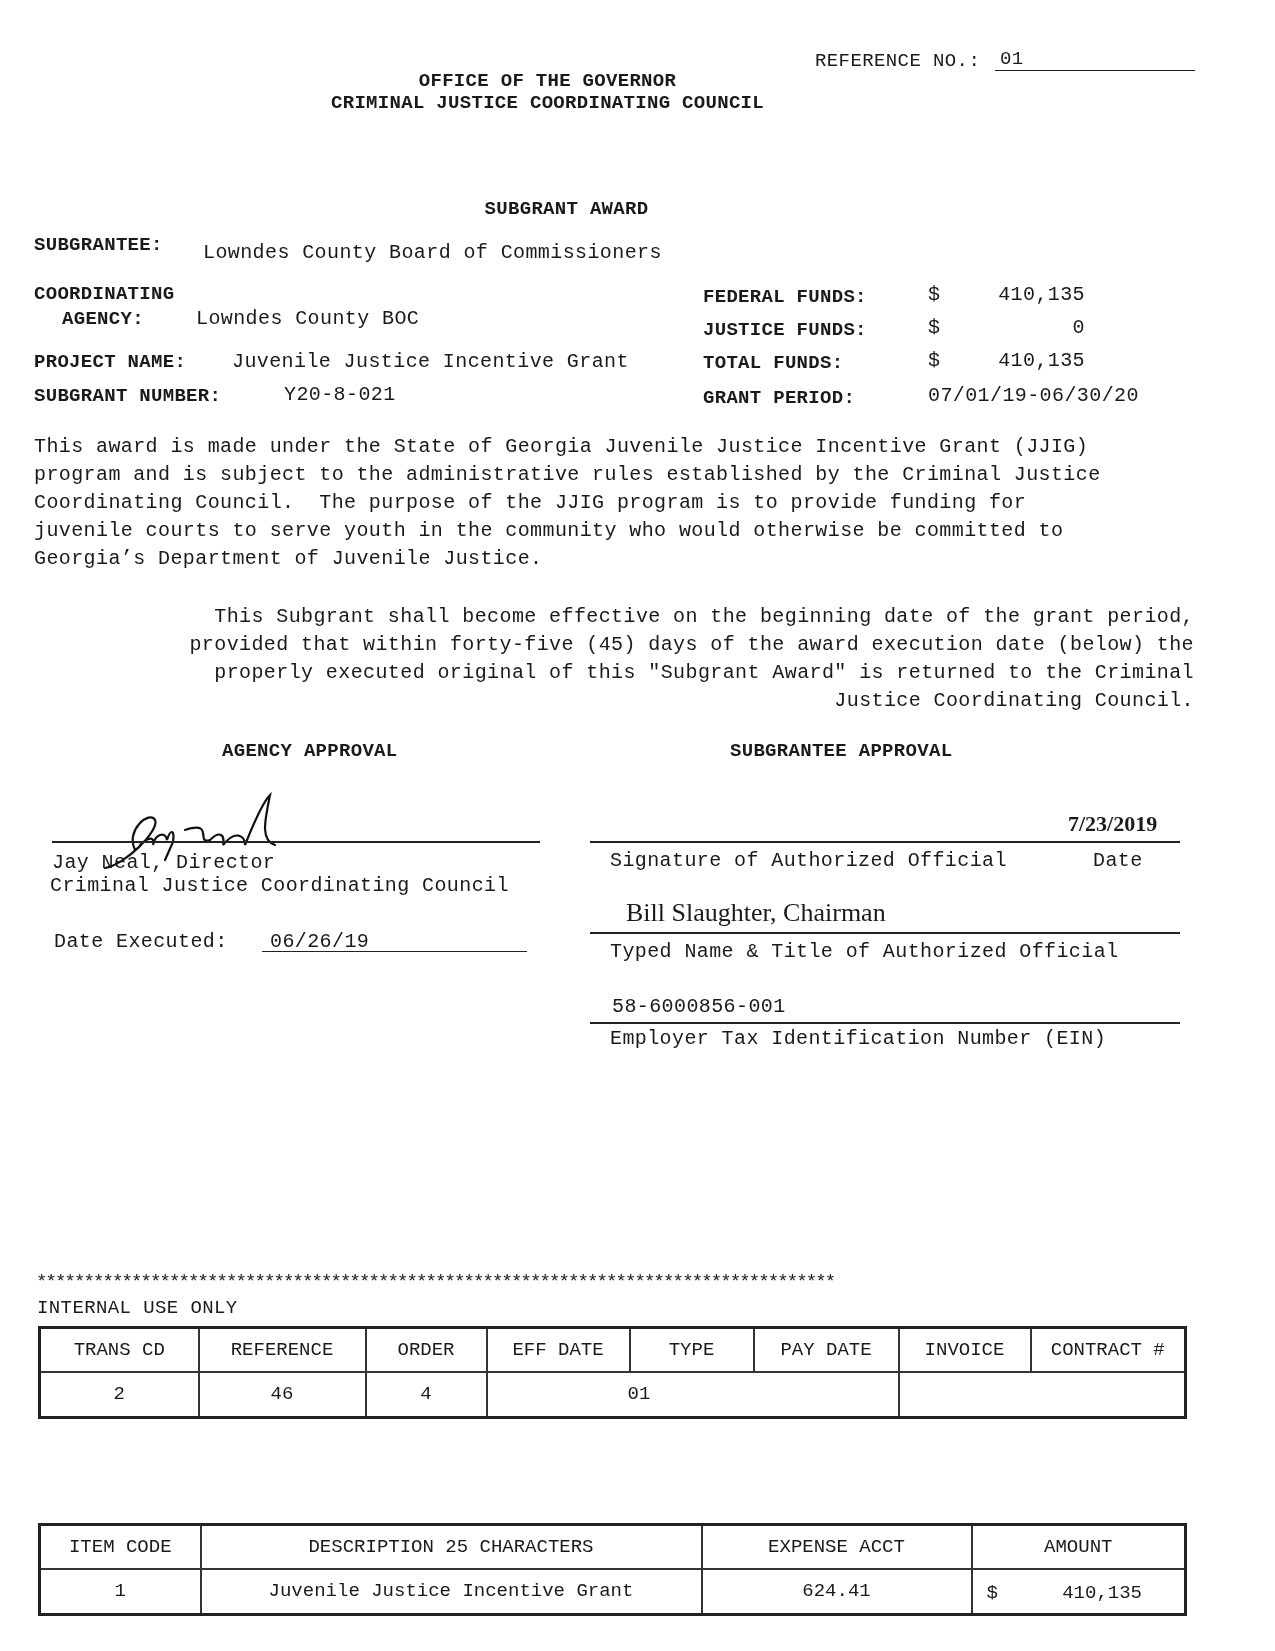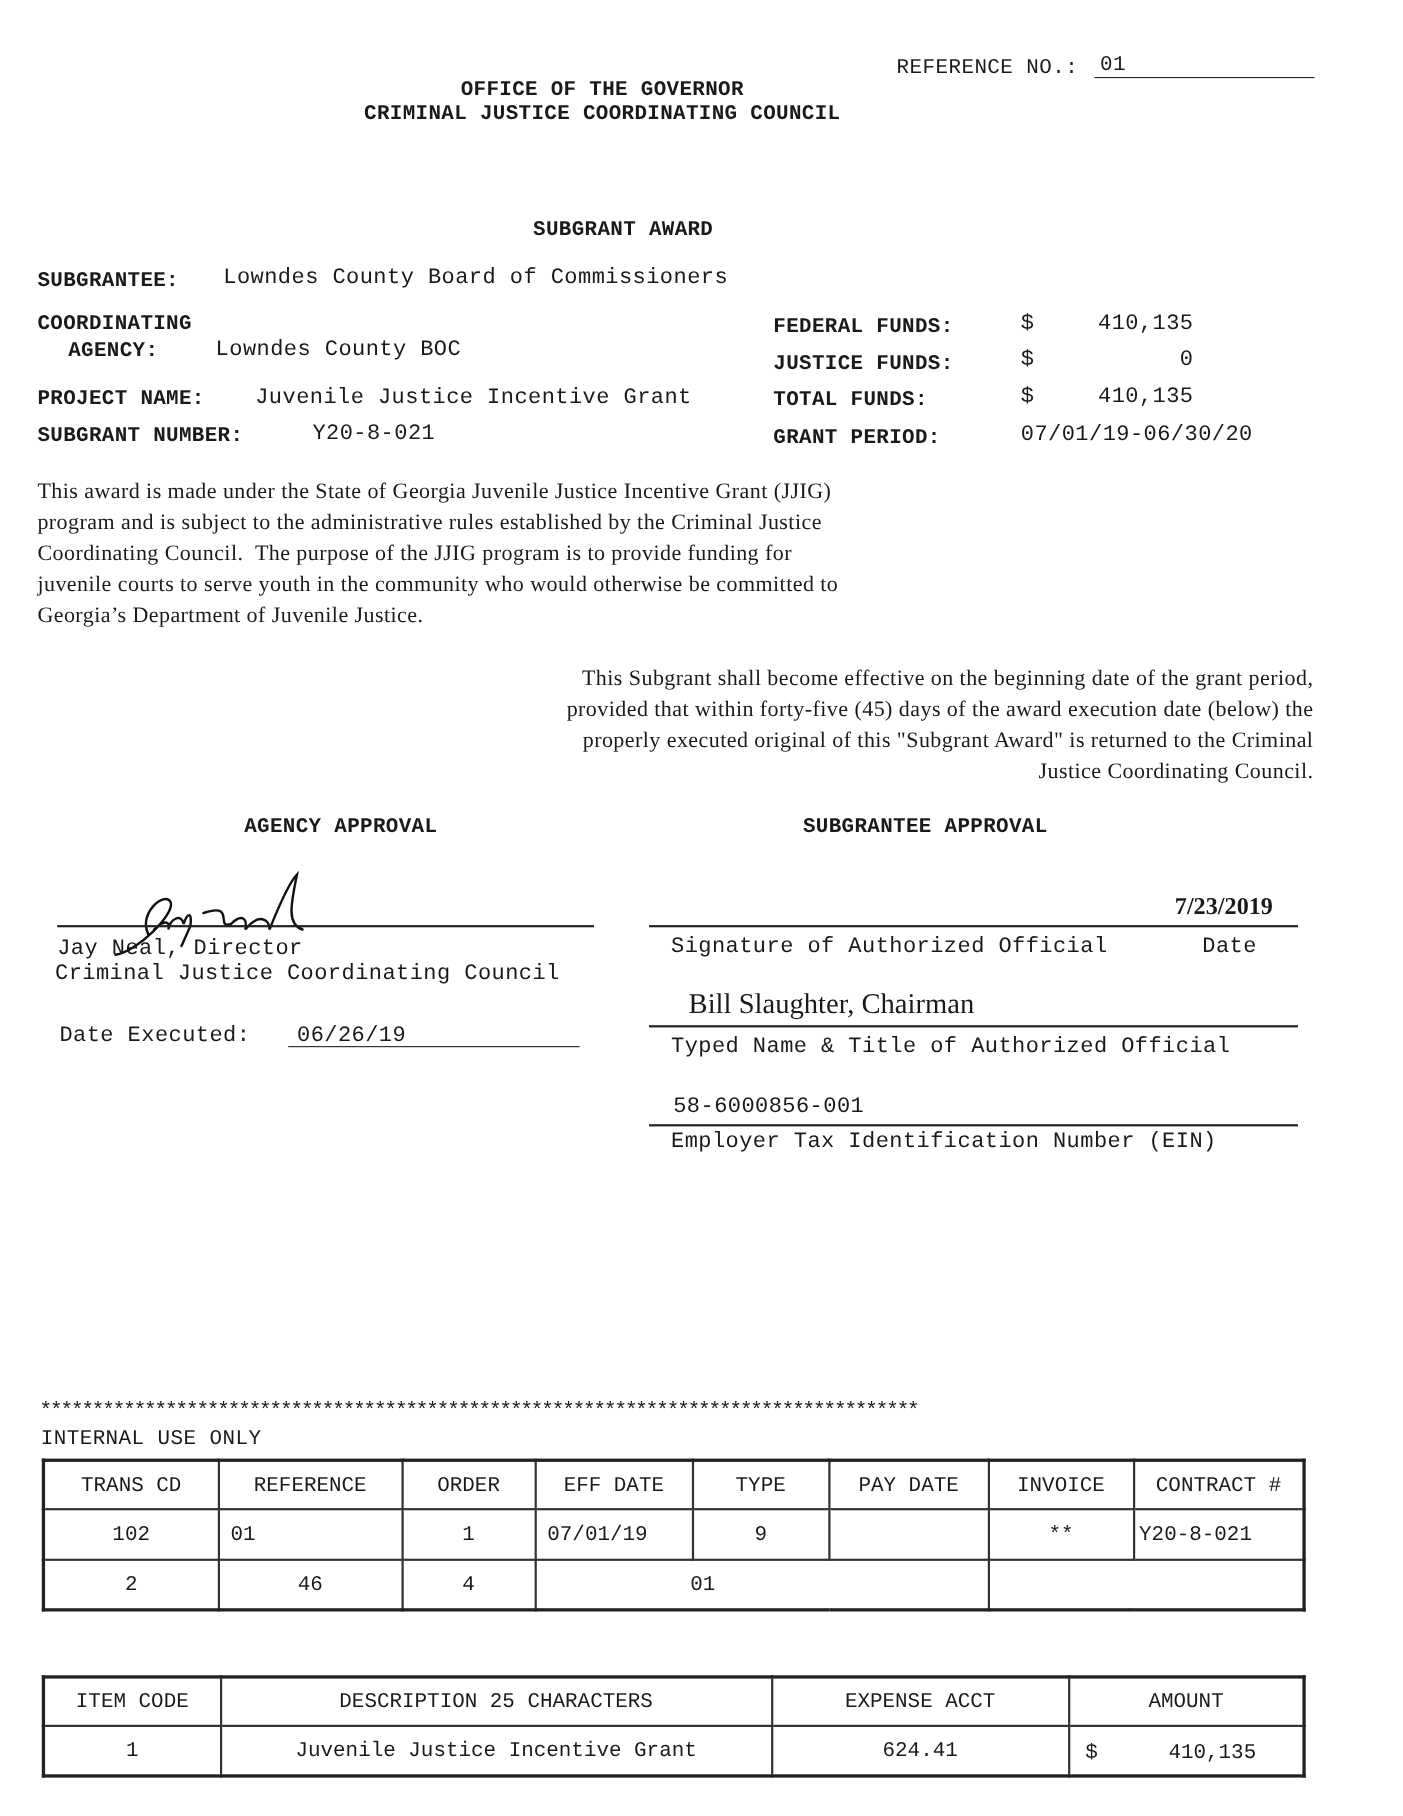--- a/index.html
+++ b/index.html
@@ -4,41 +4,41 @@
 <style>
   html, body { margin:0; padding:0; background:#fff; }
   body { width:1275px; height:1651px; position:relative; overflow:hidden; color:#1a1a1a;
          font-family:"Liberation Mono", "DejaVu Sans Mono", monospace; }
   .abs { position:absolute; white-space:pre; }
   .mono { font-family:"Liberation Mono", "DejaVu Sans Mono", monospace; font-size:20px; letter-spacing:0.4px; }
   .bold { font-family:"Liberation Mono", "DejaVu Sans Mono", monospace; font-weight:bold; font-size:19px; letter-spacing:0.3px; }
   .serif-b { font-family:"Liberation Serif", "DejaVu Serif", serif; font-weight:bold; font-size:22px; }
   .serif { font-family:"Liberation Serif", "DejaVu Serif", serif; font-size:26px; }
   .hline { position:absolute; height:2px; background:#222; }
-  .para { position:absolute; left:34px; width:1160px; font-family:Liberation Serif, serif;
+  .para { position:absolute; left:34px; width:1160px; font-family:Liberation Mono, monospace;
           font-size:20px; line-height:28px; white-space:pre; letter-spacing:0.4px; }
   table.grid { position:absolute; border-collapse:collapse; border:3px solid #222; table-layout:fixed; }
   table.grid td { border:2px solid #333; font-family:"Liberation Mono","DejaVu Sans Mono",monospace; font-size:19px;
                   text-align:center; padding:0; overflow:hidden; white-space:nowrap; }
   table.grid td.left { text-align:left; padding-left:10px; }
   .sig { position:absolute; }
 </style>
 </head>
 <body>
 
 <div class="abs mono" style="left:815px; top:50px; font-size:19px;">REFERENCE NO.:</div>
 <div class="abs mono" style="left:1000px; top:48px; font-size:19px;">01</div>
 <div class="hline" style="left:995px; top:70px; width:200px; height:1px;"></div>
 
 <div class="abs bold" style="left:0; width:1095px; text-align:center; top:70px;">OFFICE OF THE GOVERNOR</div>
 <div class="abs bold" style="left:0; width:1095px; text-align:center; top:92px;">CRIMINAL JUSTICE COORDINATING COUNCIL</div>
 
 <div class="abs bold" style="left:0; width:1055px; text-align:center; top:198px;margin-left:39px;">SUBGRANT AWARD</div>
 
-<div class="abs bold" style="left:34px; top:244px;">SUBGRANTEE:</div>
+<div class="abs bold" style="left:34px; top:234px;">SUBGRANTEE:</div>
 <div class="abs mono" style="left:203px; top:241px;">Lowndes County Board of Commissioners</div>
 
 <div class="abs bold" style="left:34px; top:283px;">COORDINATING</div>
 <div class="abs bold" style="left:62px; top:308px;">AGENCY:</div>
 <div class="abs mono" style="left:196px; top:307px;">Lowndes County BOC</div>
 
 <div class="abs bold" style="left:34px; top:351px;">PROJECT NAME:</div>
 <div class="abs mono" style="left:232px; top:350px;">Juvenile Justice Incentive Grant</div>
 
 <div class="abs bold" style="left:34px; top:385px;">SUBGRANT NUMBER:</div>
@@ -114,30 +114,20 @@
     <td>TRANS CD</td>
     <td>REFERENCE</td>
     <td>ORDER</td>
     <td>EFF DATE</td>
     <td>TYPE</td>
     <td>PAY DATE</td>
     <td>INVOICE</td>
     <td>CONTRACT #</td>
   </tr>
   <tr style="height:46px">
-    <td>102</td>
-    <td class="left">01</td>
-    <td>1</td>
-    <td class="left">07/01/19</td>
-    <td>9</td>
-    <td></td>
-    <td>**</td>
-    <td class="left" style="padding-left:4px">Y20-8-021</td>
-  </tr>
-  <tr style="height:46px">
     <td>2</td>
     <td>46</td>
     <td>4</td>
     <td colspan="3" class="left" style="padding-left:140px">01</td>
     <td colspan="2"></td>
   </tr>
 </tbody>
   </table>
 
 <table class="grid" style="left:38px; top:1523px; width:1146px;">

